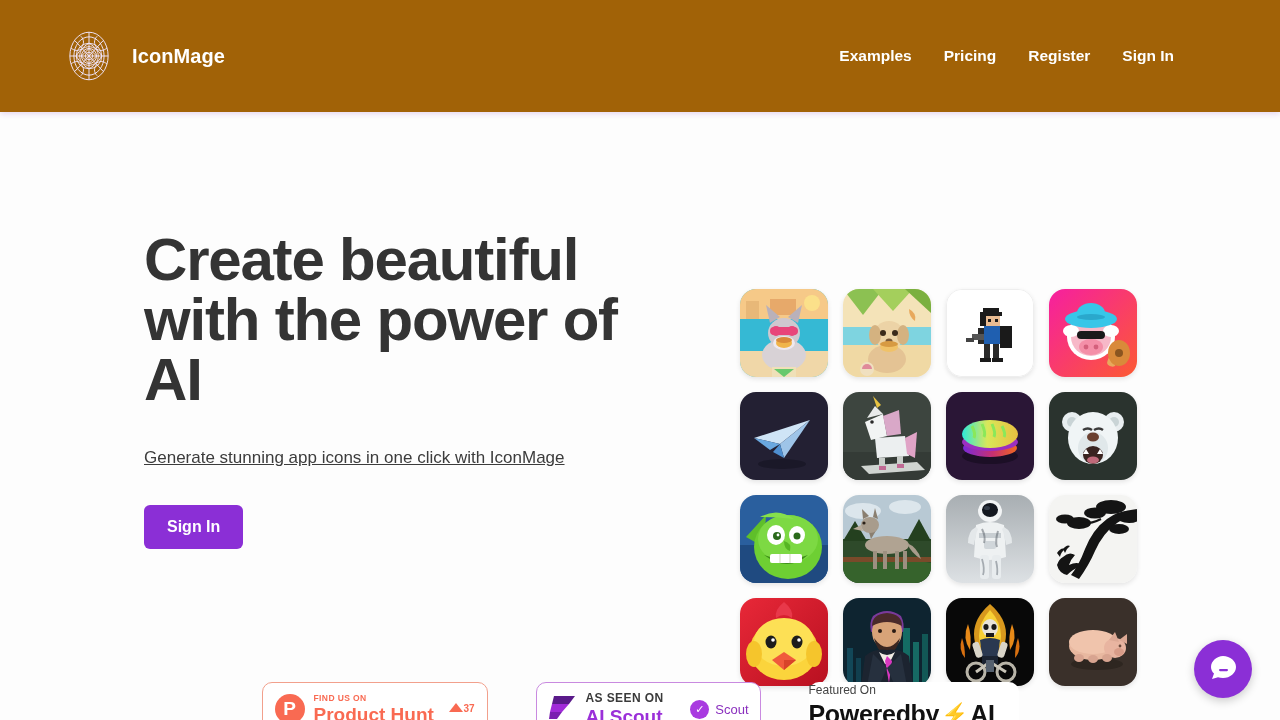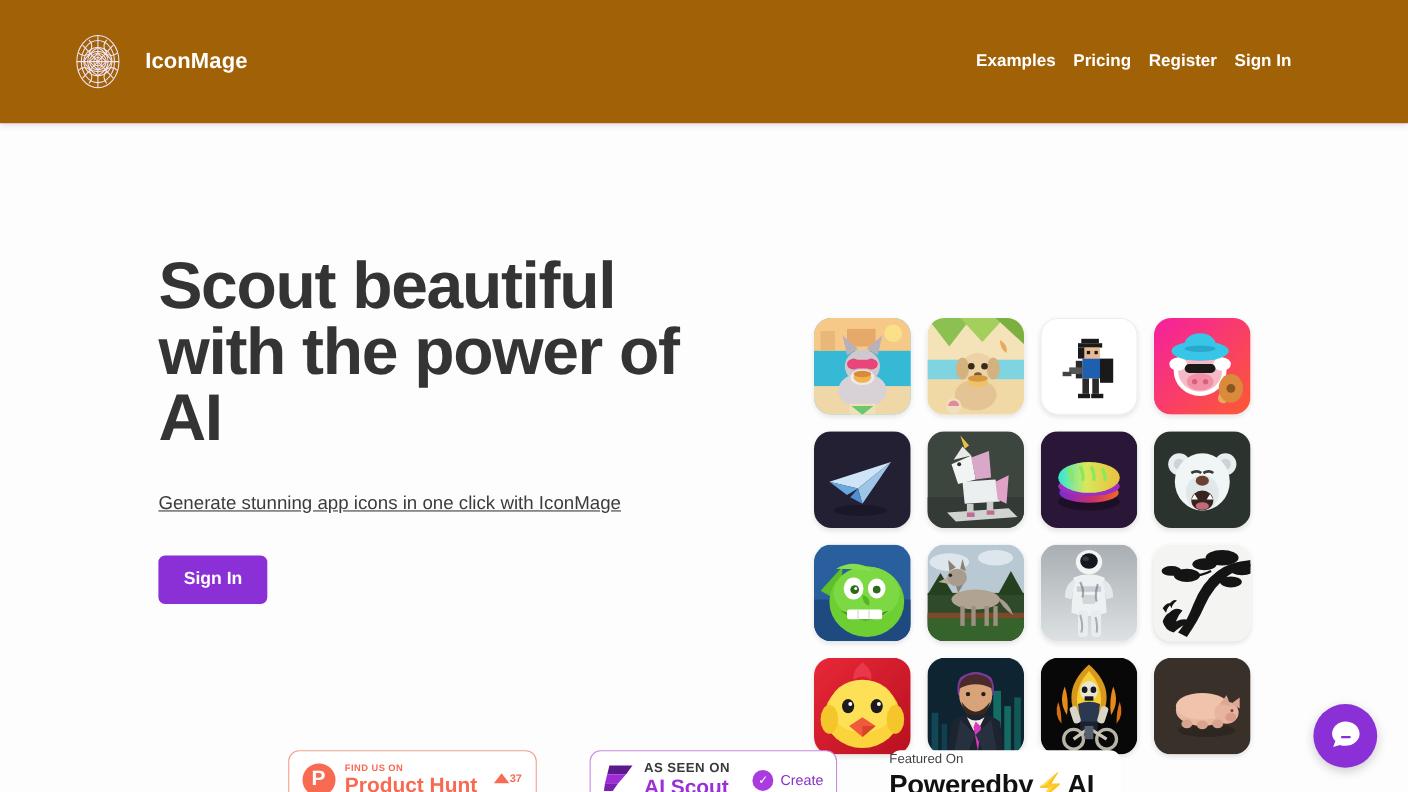--- a/index.html
+++ b/index.html
@@ -46,21 +46,21 @@
   .brand-name {
     color: #ffffff;
     font-size: 20px;
     font-weight: bold;
     letter-spacing: 0.1px;
   }
 
   .main-nav {
     display: flex;
     align-items: center;
-    gap: 16px;
+    gap: 32px;
   }
 
   .nav-link {
     color: #ffffff;
     font-size: 15.5px;
     font-weight: bold;
     text-decoration: none;
     cursor: pointer;
     white-space: nowrap;
   }
@@ -324,21 +324,21 @@
     <a class="nav-link" href="#">Register</a>
     <a class="nav-link" href="#">Sign In</a>
   </nav>
 
 </header>
 
 <section class="hero">
 
   <div class="hero-copy">
     <h1 class="hero-title">
-      <span class="line-break">Scout beautiful</span>
+      <span class="line-break">Create beautiful</span>
       <span class="line-break">with the power of AI</span>
     </h1>
     <p class="hero-subtitle">Generate stunning app icons in one click with IconMage</p>
     <button class="hero-cta">Sign In</button>
   </div>
 
   <div class="icon-grid">
 
     <div class="icon-tile">
       <svg viewBox="0 0 88 88">
@@ -709,21 +709,21 @@
         <path d="M4 12 L21 12 L14 20 L2 20 Z" fill="#a02ad8"></path>
         <path d="M2 20 L14 20 L9 27 L1 27 Z" fill="#7a1fb0"></path>
       </svg>
     </span>
     <div class="badge-text">
       <span class="scout-kicker">AS SEEN ON</span>
       <span class="scout-title">AI Scout</span>
     </div>
     <div class="scout-listed">
       <span class="scout-check">✓</span>
-      <span class="scout-listed-text">Create</span>
+      <span class="scout-listed-text">Scout</span>
     </div>
   </div>
 
   <div class="badge badge-powered">
     <span class="powered-kicker">Featured On</span>
     <span class="powered-title">
       <span>Poweredby</span>
       <span class="powered-bolt">⚡</span>
       <span>AI</span>
     </span>

